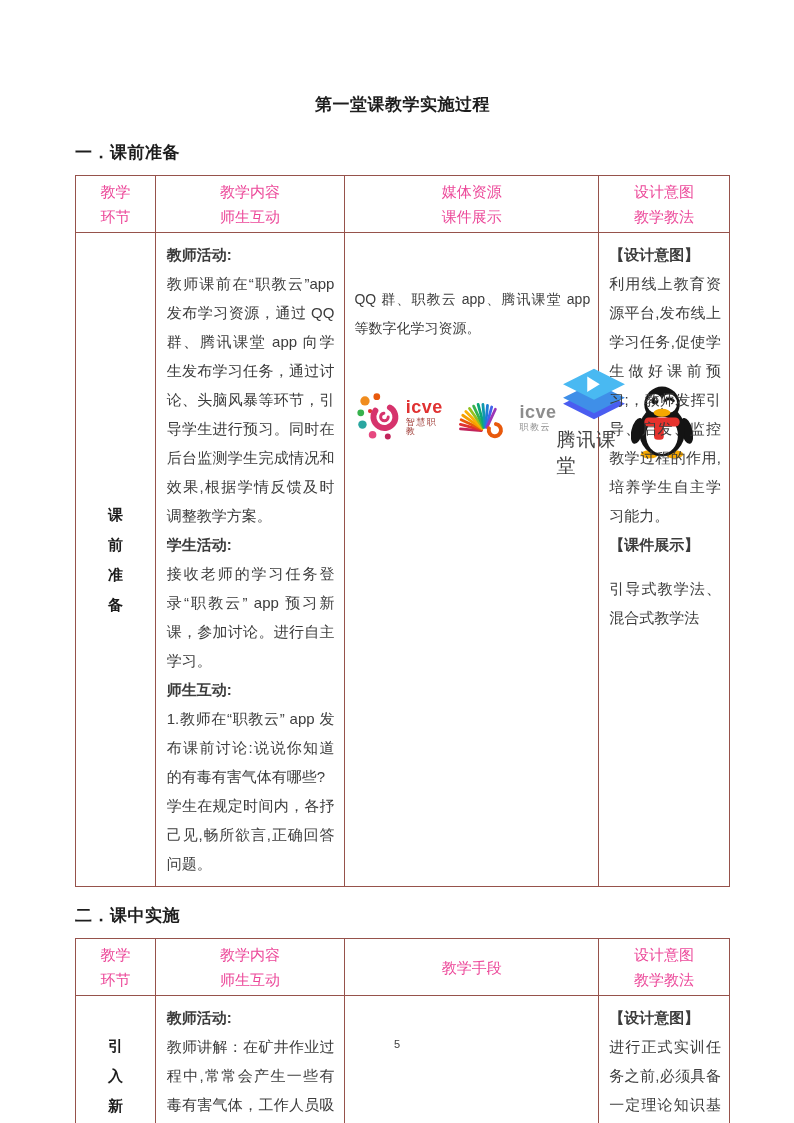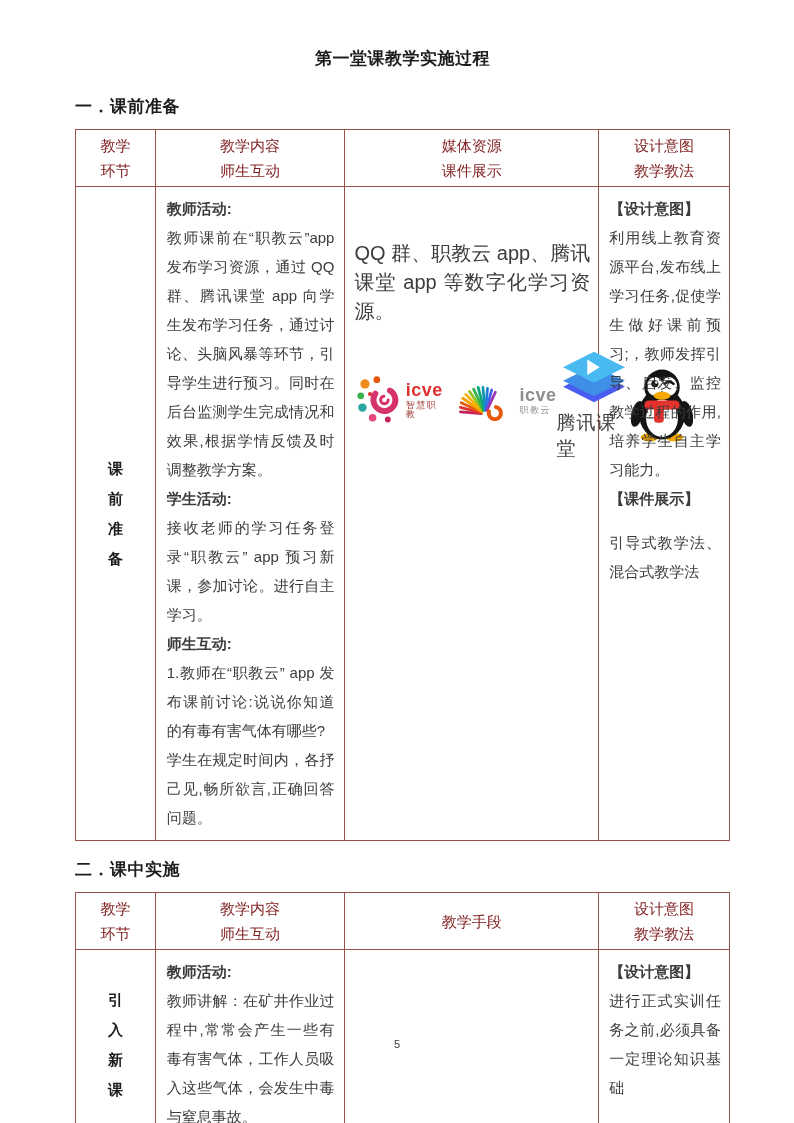--- a/index.html
+++ b/index.html
@@ -6,21 +6,21 @@
   html, body { background: #ffffff; }
   body {
     width: 794px; height: 1123px;
     font-family: "Liberation Sans", "DejaVu Sans", sans-serif;
     color: #3c3c3c;
     position: relative;
     overflow: hidden;
   }
   .page {
     width: 794px; height: 1123px;
-    padding: 48px 64px 0 75px;
+    padding: 94px 64px 0 75px;
   }
   .doc-title {
     text-align: center;
     font-size: 17px; font-weight: bold; color: #1d1d1d;
     line-height: 21px;
     margin-bottom: 27px;
     letter-spacing: 0.5px;
   }
   .section-heading {
     font-size: 17px; font-weight: bold; color: #1d1d1d;
@@ -36,21 +36,21 @@
     table-layout: fixed;
   }
   table.plan td {
     border: 1.6px solid #96524b;
     vertical-align: top;
     font-size: 15px;
   }
   table.plan tr.hdr td {
     text-align: center;
     vertical-align: middle;
-    color: #7f1d1d;
+    color: #ec4899;
     line-height: 25px;
     padding: 3px 2px;
     font-weight: normal;
   }
   td.stage-cell {
     vertical-align: middle !important;
     text-align: center;
   }
   .stage-text {
     width: 17px;
@@ -67,21 +67,21 @@
     line-height: 29px;
     text-align: justify;
     color: #3c3c3c;
   }
   p.b { font-weight: bold; color: #141414; text-align: center; }
   td.design-cell { padding: 7px 8px 8px 10px; }
   td.design-cell p.gap-top { margin-top: 15px; }
 
   td.media-cell { padding: 52px 8px 8px 9px; }
   .media-text {
-    font-size: 20px; line-height: 29px; color: #3c3c3c;
+    font-size: 14px; line-height: 29px; color: #3c3c3c;
     text-align: justify;
   }
   .media-stack {
     display: flex; flex-direction: row; align-items: center;
   }
   .logo-row {
     display: flex; align-items: center; justify-content: center;
     gap: 14px;
     margin-top: 12px;
   }

